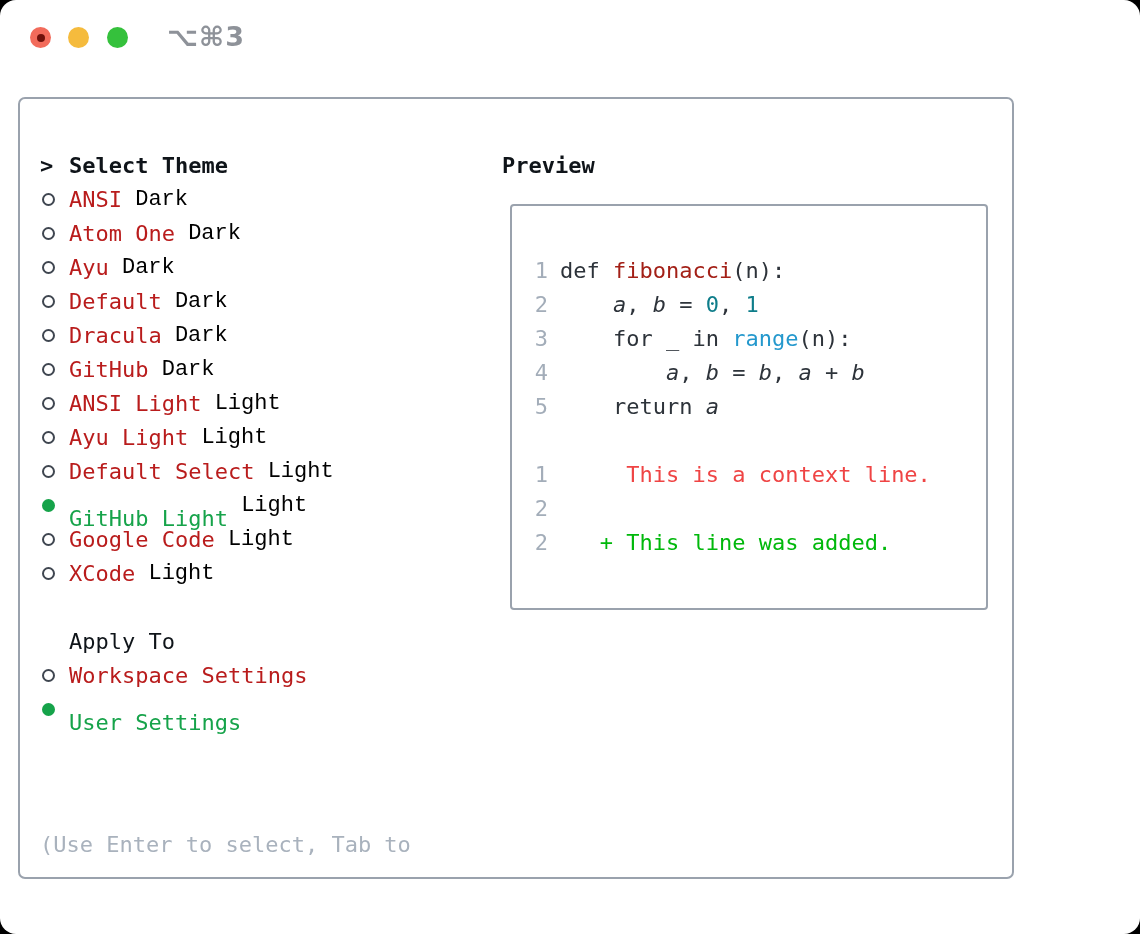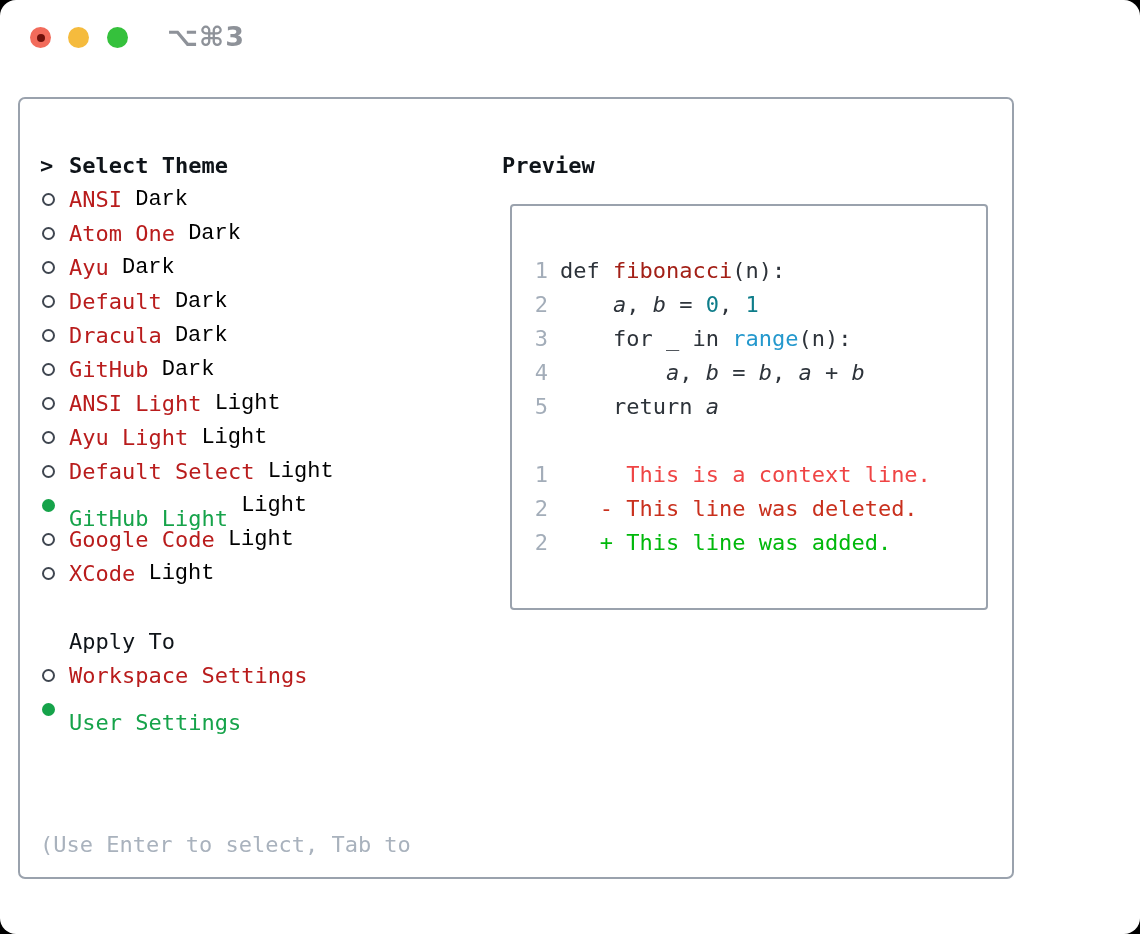--- a/index.html
+++ b/index.html
@@ -119,19 +119,19 @@
 
     <div class="codebox">
       <div id="code">
           <div class="crow"><span class="lineno">1</span><span class="c-fg">def </span><span class="c-func">fibonacci</span><span class="c-fg">(n):</span></div>
           <div class="crow"><span class="lineno">2</span><span class="c-fg">    </span><span class="c-var">a</span><span class="c-fg">, </span><span class="c-var">b</span><span class="c-fg"> = </span><span class="c-num">0</span><span class="c-fg">, </span><span class="c-num">1</span></div>
           <div class="crow"><span class="lineno">3</span><span class="c-fg">    for _ in </span><span class="c-call">range</span><span class="c-fg">(n):</span></div>
           <div class="crow"><span class="lineno">4</span><span class="c-fg">        </span><span class="c-var">a</span><span class="c-fg">, </span><span class="c-var">b</span><span class="c-fg"> = </span><span class="c-var">b</span><span class="c-fg">, </span><span class="c-var">a</span><span class="c-fg"> + </span><span class="c-var">b</span></div>
           <div class="crow"><span class="lineno">5</span><span class="c-fg">    return </span><span class="c-var">a</span></div>
           <div class="crow"><span class="lineno"></span></div>
           <div class="crow"><span class="lineno">1</span><span class="c-ctx">     This is a context line.</span></div>
-          <div class="crow"><span class="lineno">2</span><span class="c-del">   - This line was deleted.</span></div>
+          <div class="crow"><span class="lineno">2</span></div>
           <div class="crow"><span class="lineno">2</span><span class="c-add">   + This line was added.</span></div>
         </div>
     </div>
 
   </div>
 </div>
 
 </body></html>

